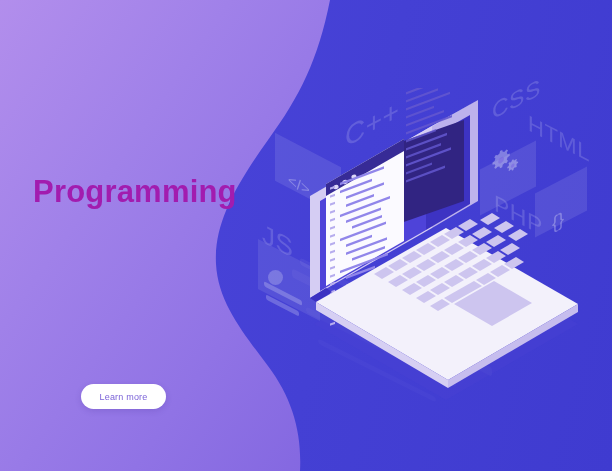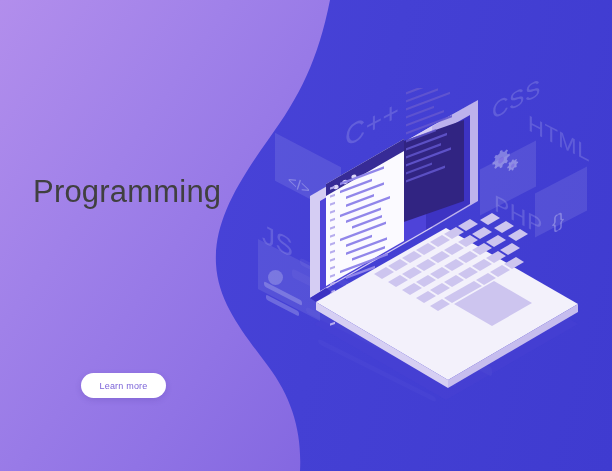--- a/index.html
+++ b/index.html
@@ -29,24 +29,24 @@
   .card-ico{position:absolute;color:rgba(255,255,255,.30);
     font-family:"Liberation Sans",sans-serif;}
 
   .pcard-line{position:absolute;background:rgba(255,255,255,.22);border-radius:2px;}
   .pcard-dot{position:absolute;background:rgba(255,255,255,.22);border-radius:50%;}
 
   
   #laptop{position:absolute;left:278px;top:88px;width:320px;height:340px;}
 
   
-  #title{position:absolute;left:33px;top:176px;color:#404040;font-size:31px;
-    font-weight:400;letter-spacing:.2px;line-height:1;}
-
-  #learn-more{position:absolute;left:81px;top:373px;width:85px;height:25px;
+  #title{position:absolute;left:33px;top:176px;color:#a21caf;font-size:31px;
+    font-weight:700;letter-spacing:.2px;line-height:1;}
+
+  #learn-more{position:absolute;left:81px;top:384px;width:85px;height:25px;
     border:none;border-radius:13px;background:#ffffff;color:#7b63d8;
     font-family:"Liberation Sans",sans-serif;font-size:9px;font-weight:400;
     letter-spacing:.2px;cursor:pointer;padding:0;
     box-shadow:0 2px 6px rgba(60,40,140,.18);}
 </style>
 </head>
 <body>
 
 <div id="stage">
 

